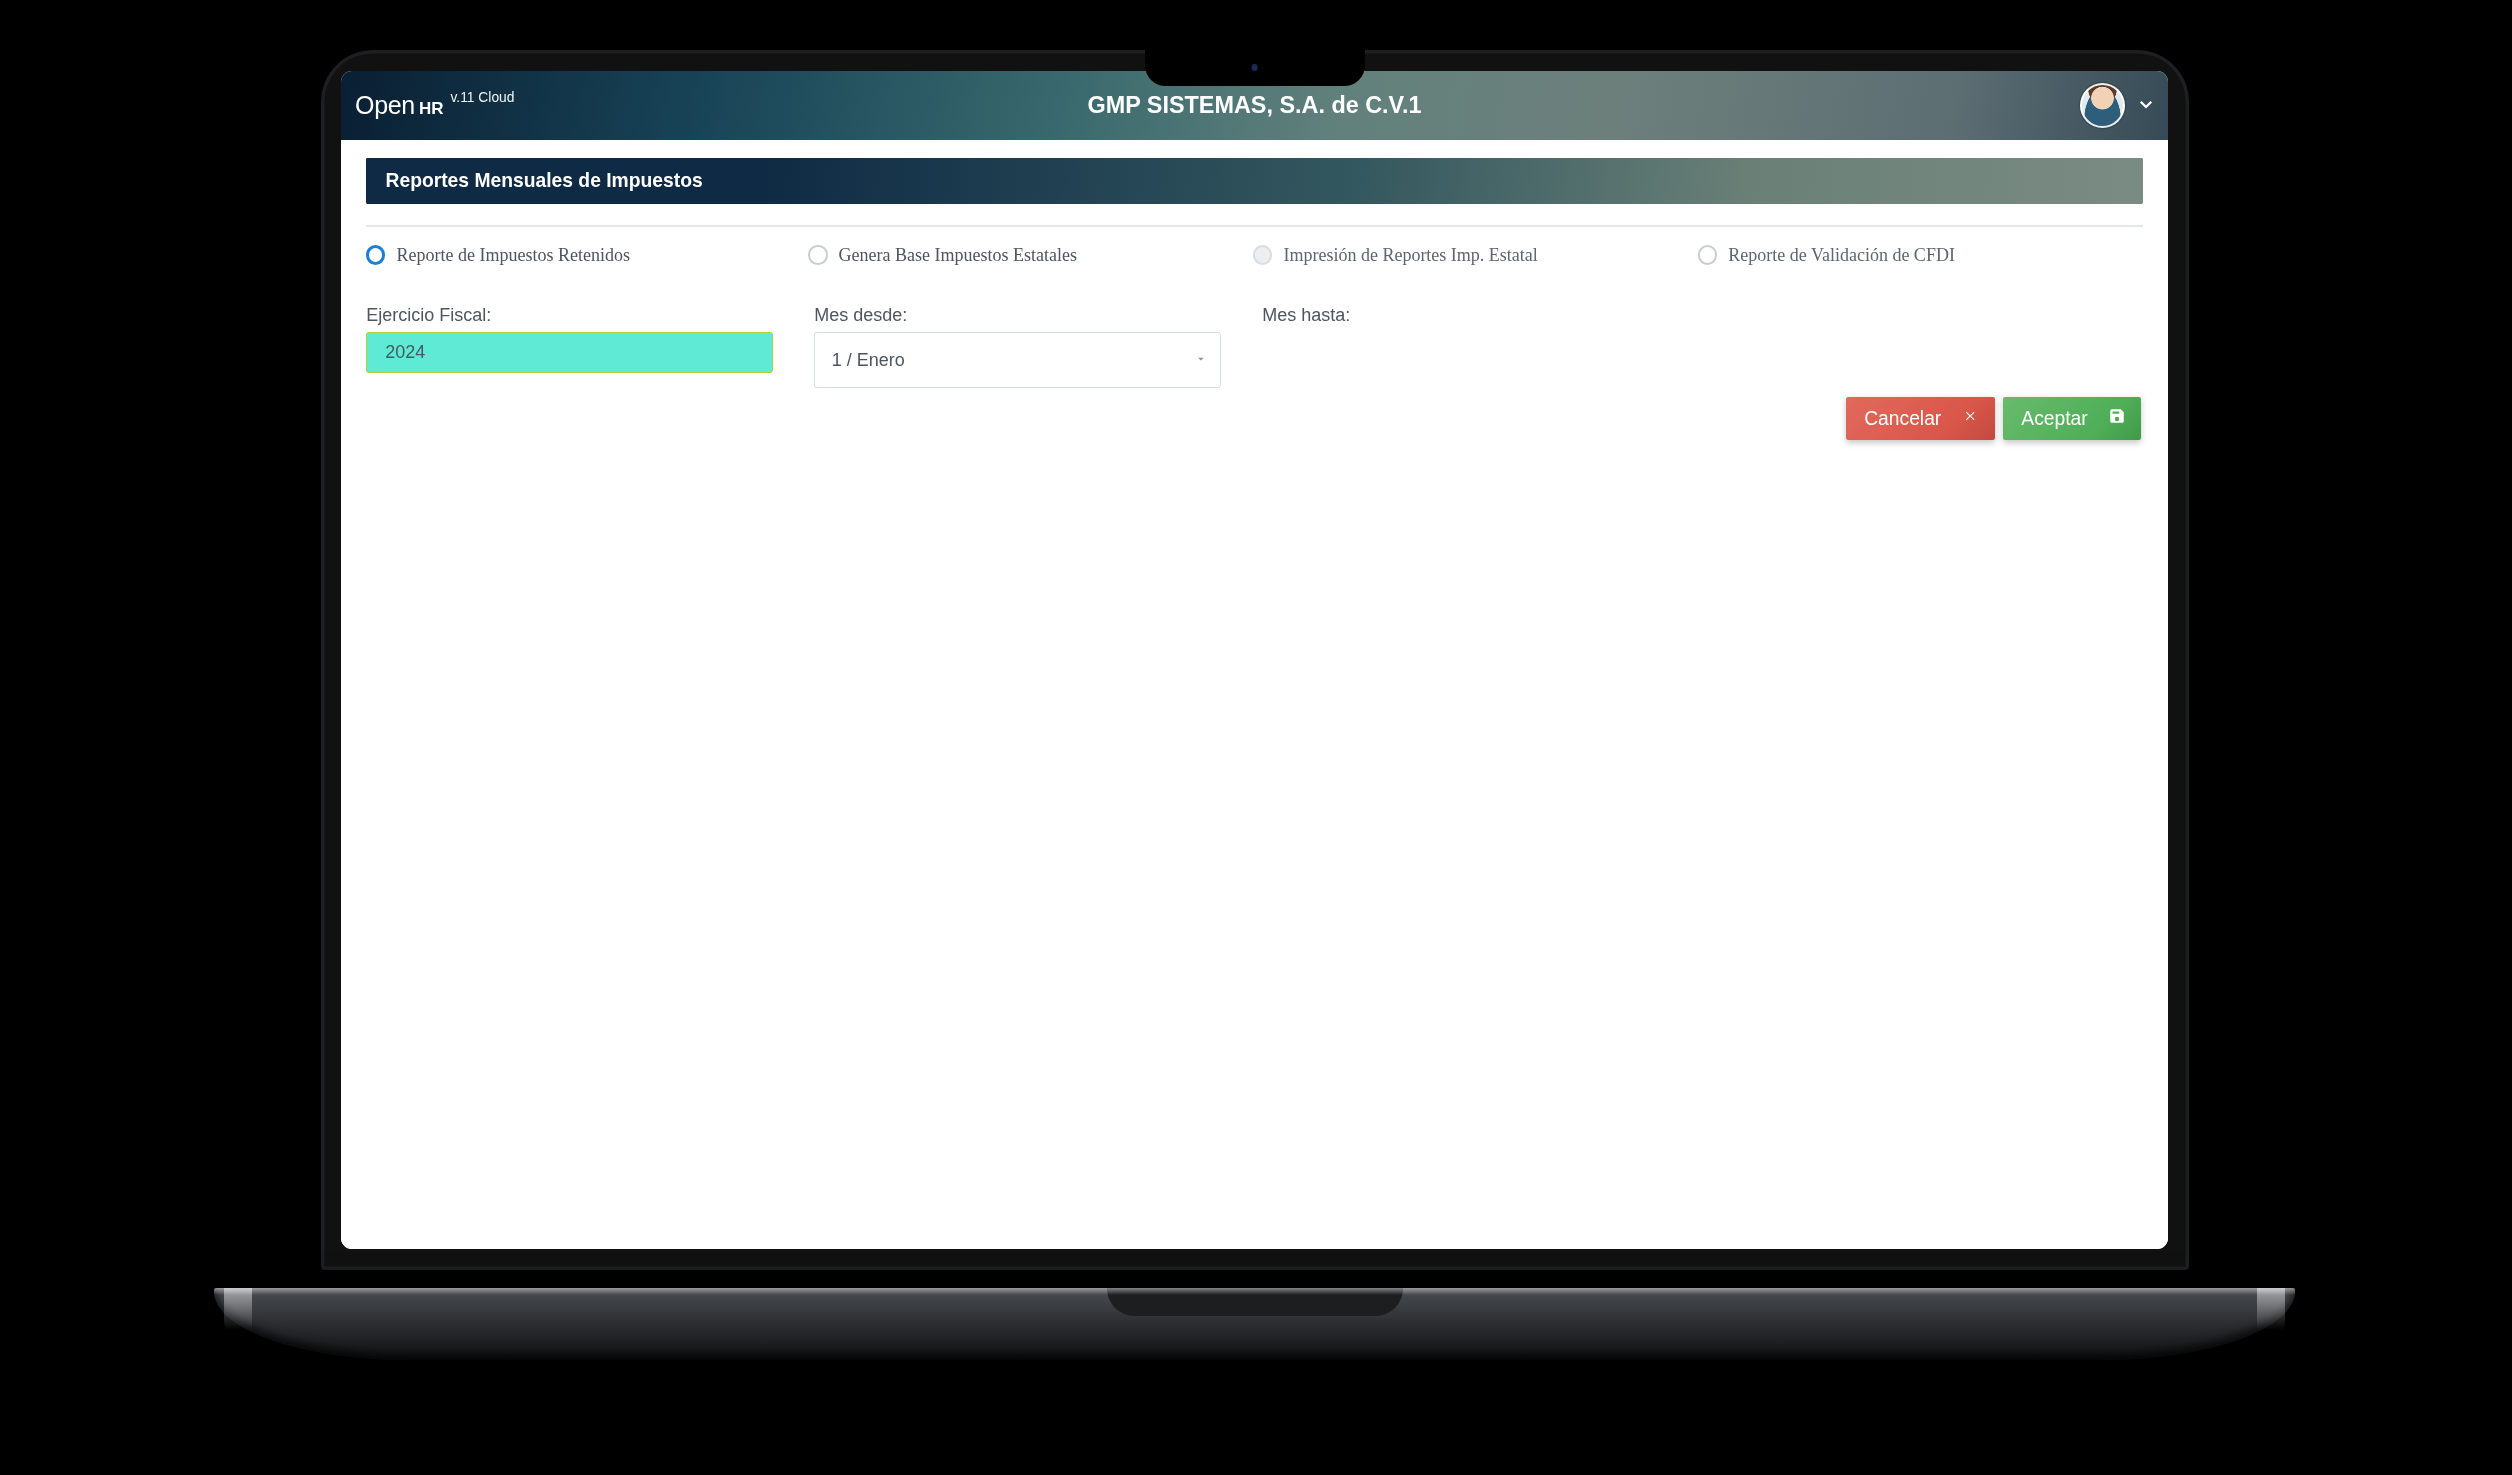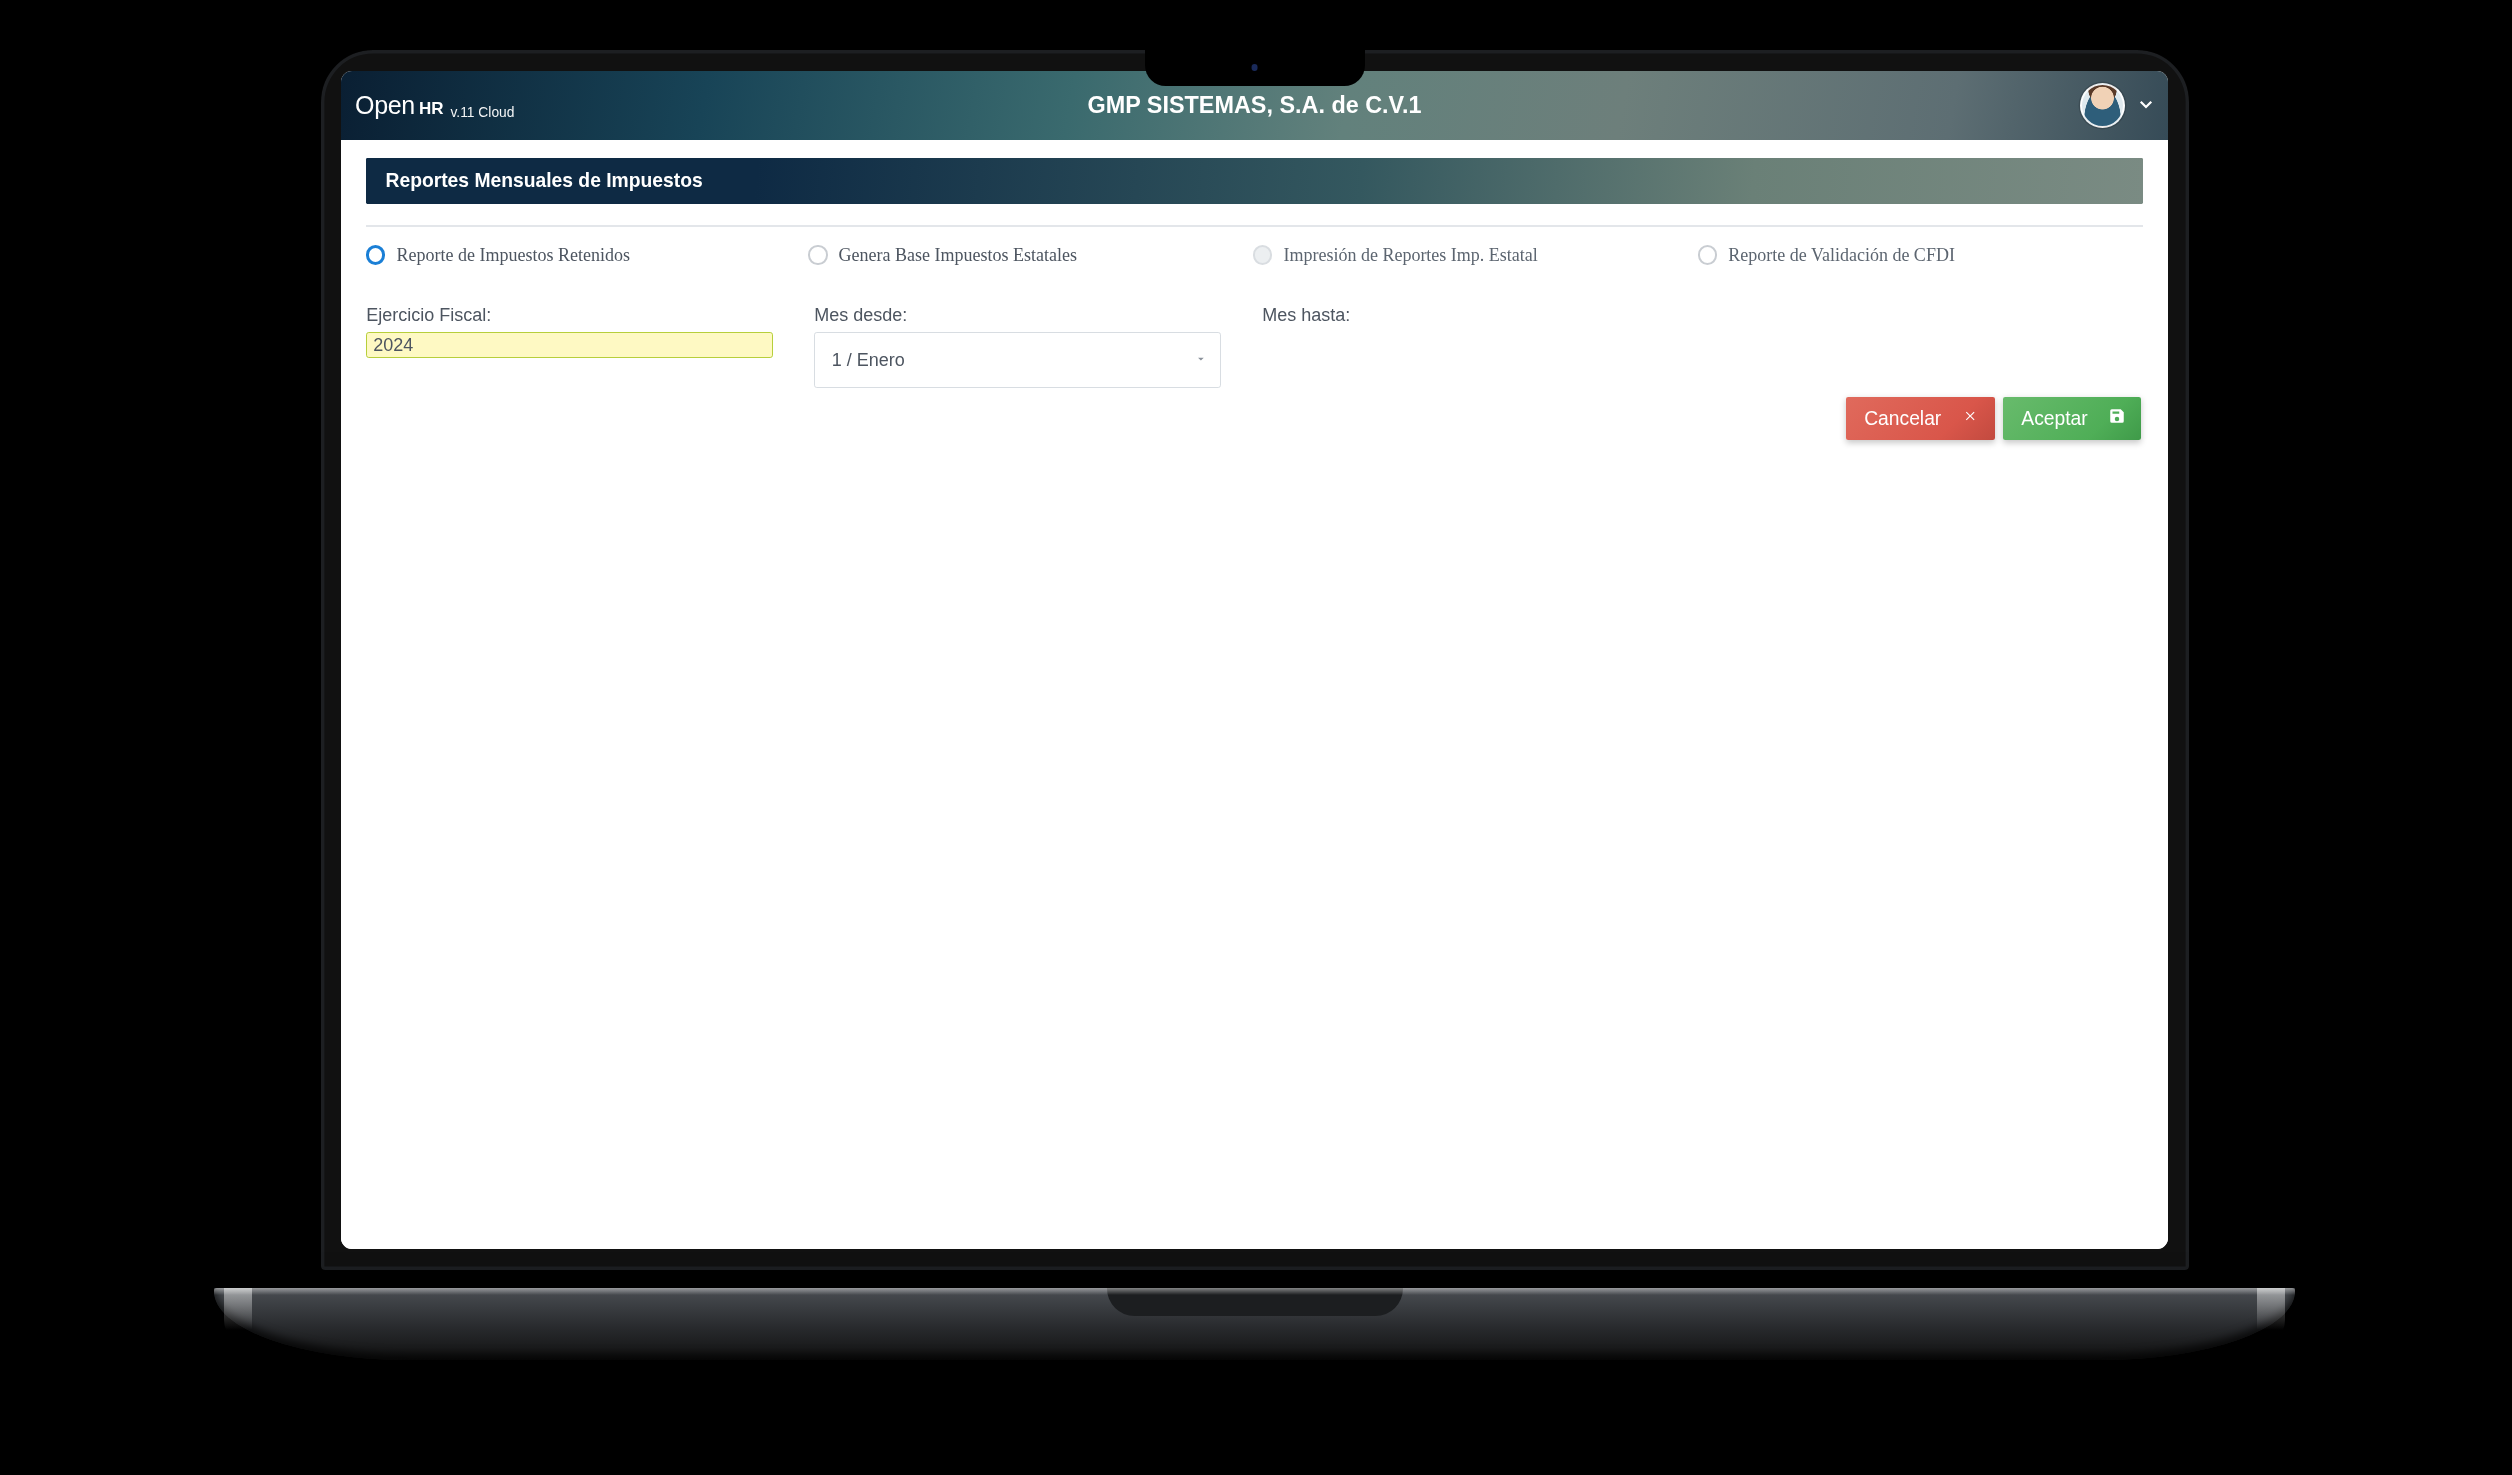--- a/index.html
+++ b/index.html
@@ -235,25 +235,25 @@
       flex:0 0 407px;
       display:flex;
       flex-direction:column;
     }
     .field-label{
       font-size:18px;
       color:#4d5560;
       margin-bottom:6.9px;
     }
     .text-input{
-      height:26px;
+      height:41px;
       border:1.4px solid #b7cf3b;
-      background:#fef9c3;
+      background:#5eead4;
       border-radius:2.8px;
-      padding:0 6px;
+      padding:0 18px;
       font-size:18px;
       color:#4d5560;
       outline:none;
     }
     .select{
       height:56px;
       border:1.4px solid #d8dde2;
       border-radius:2.8px;
       background:#fff;
       display:flex;
@@ -299,21 +299,21 @@
 
 <div class="laptop">
   <div class="lid">
     <div class="notch"></div>
     <div class="screen">
 
       <div class="app-header">
         <div class="brand">
           <span class="o">Open</span>
           <span class="hr">HR</span>
-          <span class="ver" style="align-self:flex-end; position:relative; bottom:0;">v.11 Cloud</span>
+          <span class="ver" style="align-self:flex-end; position:relative; bottom:15px;">v.11 Cloud</span>
         </div>
         <div class="company-title">GMP SISTEMAS, S.A. de C.V.1</div>
         <div class="profile-wrap">
           <div class="avatar"></div>
           <span class="chev-down">
             <svg viewBox="0 0 24 24">
                 <polyline points="5 9 12 16 19 9"></polyline>
               </svg>
           </span>
         </div>

